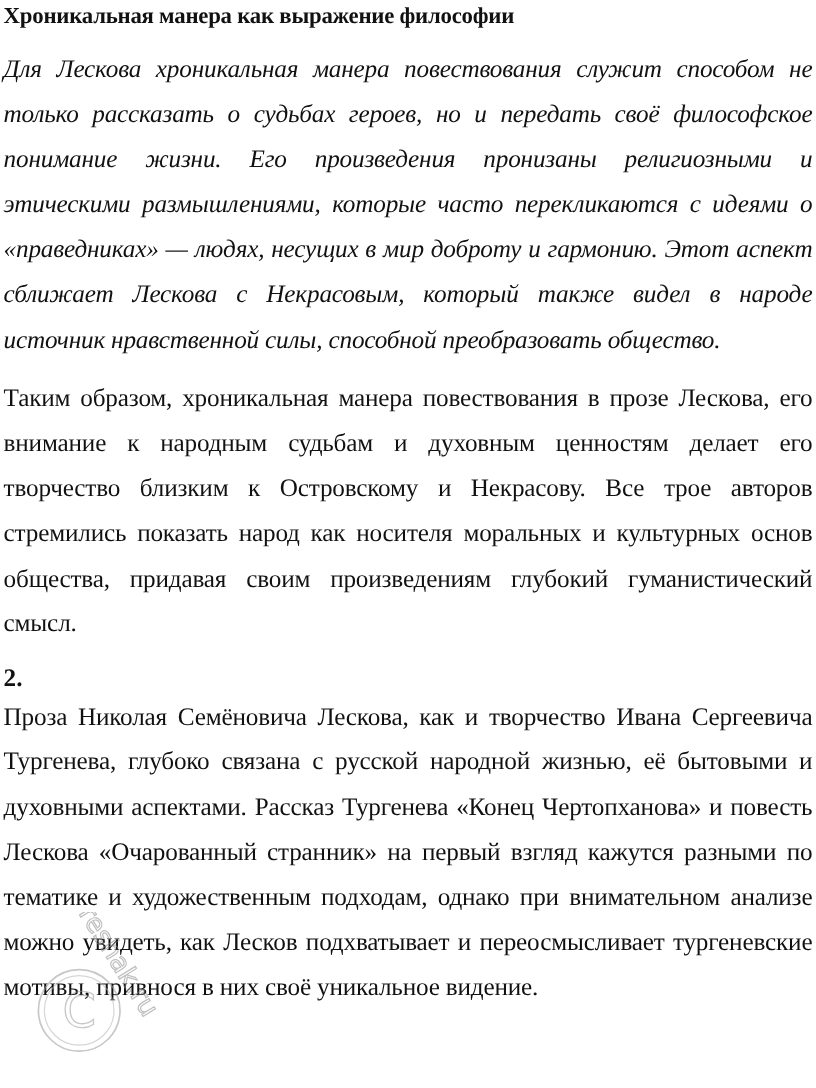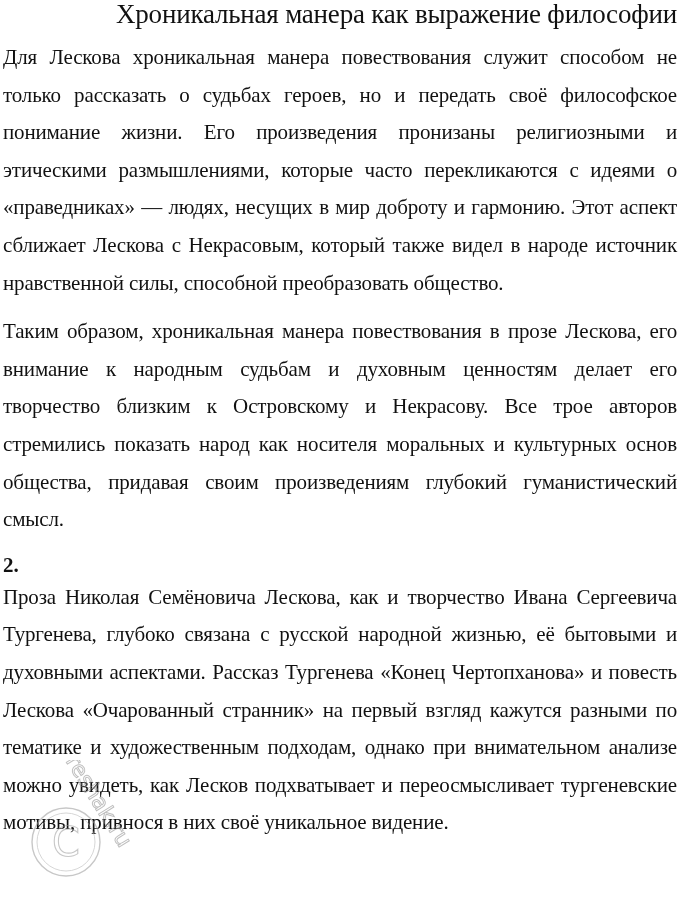--- a/index.html
+++ b/index.html
@@ -15,37 +15,36 @@
       font-family: "Liberation Serif", "DejaVu Serif", serif;
       color: #111111;
     }
     .page {
       position: absolute;
       left: 3px;
       top: 0;
       width: 674px;
     }
     .heading {
-      font-weight: normal;
-      font-size: 27px;
+      font-weight: bold;
+      font-size: 19px;
       line-height: 28px;
       margin: 0;
       padding-top: 0px;
       letter-spacing: -0.2px;
-      text-align: right;
     }
     .para {
       font-size: 21px;
       line-height: 37.6px;
       margin: 0;
       text-align: justify;
       text-align-last: left;
       letter-spacing: -0.15px;
     }
-    .p1 { margin-top: 11px; }
+    .p1 { margin-top: 11px; font-style: italic; }
     .p2 { margin-top: 11px; }
     .num {
       font-weight: bold;
       font-size: 21px;
       line-height: 28px;
       margin: 0;
       margin-top: 12px;
     }
     .p3 { margin-top: 0; }
     .watermark {

